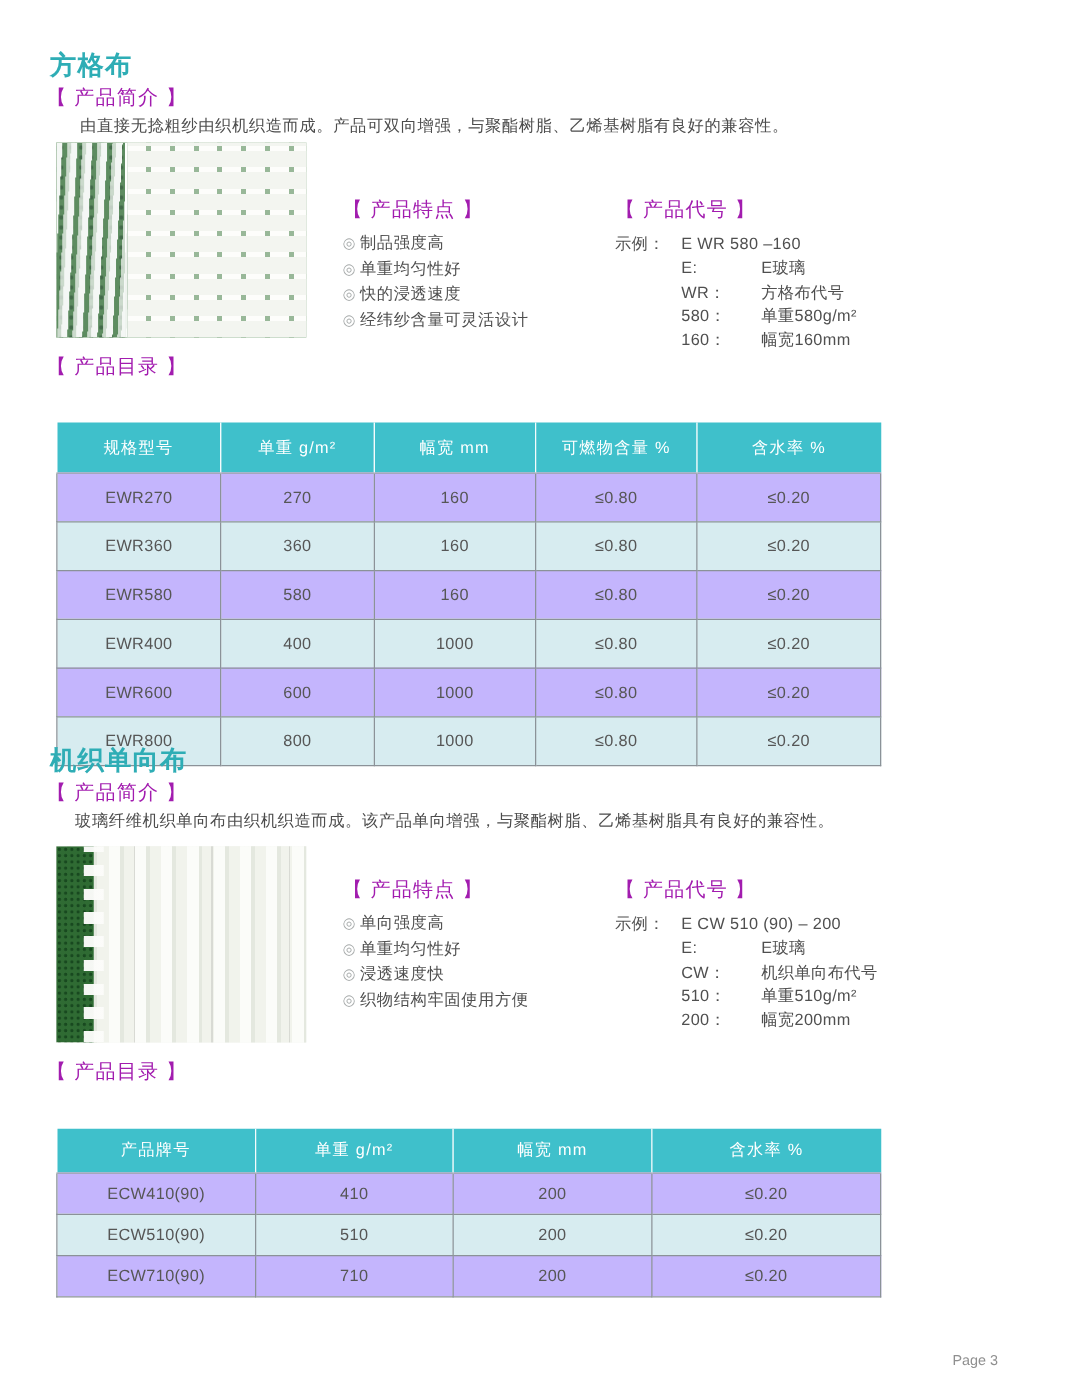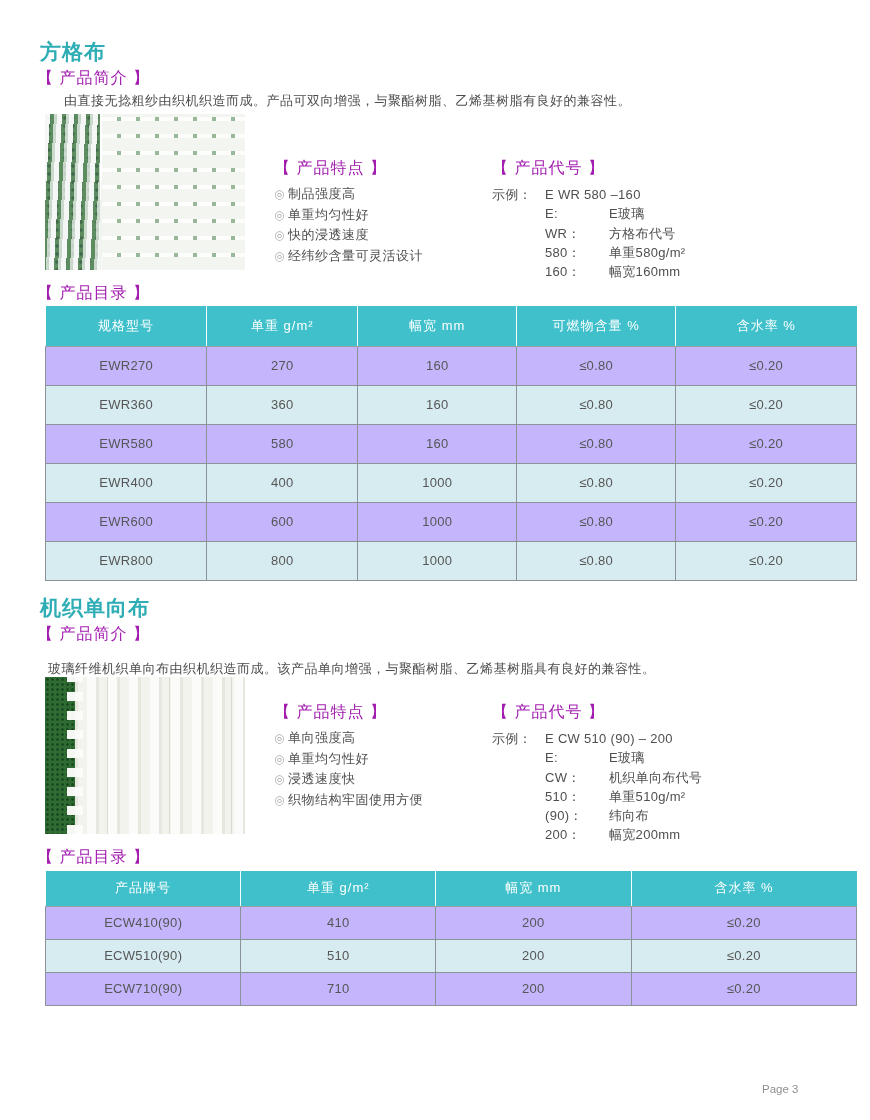--- a/index.html
+++ b/index.html
@@ -57,21 +57,21 @@
   .feature-item .bullet { color:#a9adad; font-size:12px; margin-right:3px; }
 
   
   .codes .block-heading { margin-bottom:6px; }
   .code-row { display:flex; font-size:13px; color:#4f4f4f; line-height:19.3px; letter-spacing:.3px; }
   .code-row .c1 { width:53px; flex:none; }
   .code-row .ck { width:64px; flex:none; }
   .code-row .cv { flex:1; }
 
   
-  table.spec-table { border-collapse:collapse; table-layout:fixed; width:812px; background:#fff; }
+  table.spec-table { border-collapse:collapse; table-layout:fixed; width:660px; background:#fff;margin-top:32px; }
   table.spec-table th {
     background:#3fc0cb; color:#ffffff; font-weight:normal; font-size:13px; letter-spacing:1px;
     text-align:center; border-right:1px solid rgba(255,255,255,0.95);
     border-bottom:1px solid #9aa3a8;
   }
   table.spec-table th:last-child { border-right:none; }
   table.spec-table td {
     font-size:13px; color:#565656; text-align:center;
     border:1px solid #8b9298; background:#c4b5fd; letter-spacing:.3px;
   }
@@ -208,21 +208,21 @@
             <td>≤0.80</td>
             <td>≤0.20</td>
           </tr>
         </tbody>
       </table>
   </section>
 
   <section class="product-section" style="top:588px; height:460px;">
     <h1 class="section-title" style="left:40px; top:6px;">机织单向布</h1>
     <div class="block-heading pos" style="left:37px; top:36px;">【 产品简介 】</div>
-    <p class="intro-text pos" style="left:48px; top:60px;margin-top:12px;">玻璃纤维机织单向布由织机织造而成。该产品单向增强，与聚酯树脂、乙烯基树脂具有良好的兼容性。</p>
+    <p class="intro-text pos" style="left:60px; top:60px;">玻璃纤维机织单向布由织机织造而成。该产品单向增强，与聚酯树脂、乙烯基树脂具有良好的兼容性。</p>
 
     <div class="photo photo-uni pos" style="left:45px; top:89px; height:157px;"></div>
 
     <div class="features pos" style="left:274px; top:114px;">
       <div class="block-heading">【 产品特点 】</div>
       <div>
           <div class="feature-item">
             <span class="bullet">◎</span>
             <span>单向强度高</span>
           </div>
@@ -255,25 +255,20 @@
           </div>
           <div class="code-row">
             <span class="c1"></span>
             <span class="ck">CW：</span>
             <span class="cv">机织单向布代号</span>
           </div>
           <div class="code-row">
             <span class="c1"></span>
             <span class="ck">510：</span>
             <span class="cv">单重510g/m²</span>
-          </div>
-          <div class="code-row">
-            <span class="c1"></span>
-            <span class="ck">(90)：</span>
-            <span class="cv">纬向布</span>
           </div>
           <div class="code-row">
             <span class="c1"></span>
             <span class="ck">200：</span>
             <span class="cv">幅宽200mm</span>
           </div>
         </div>
     </div>
 
     <div class="block-heading pos" style="left:37px; top:259px;">【 产品目录 】</div>

